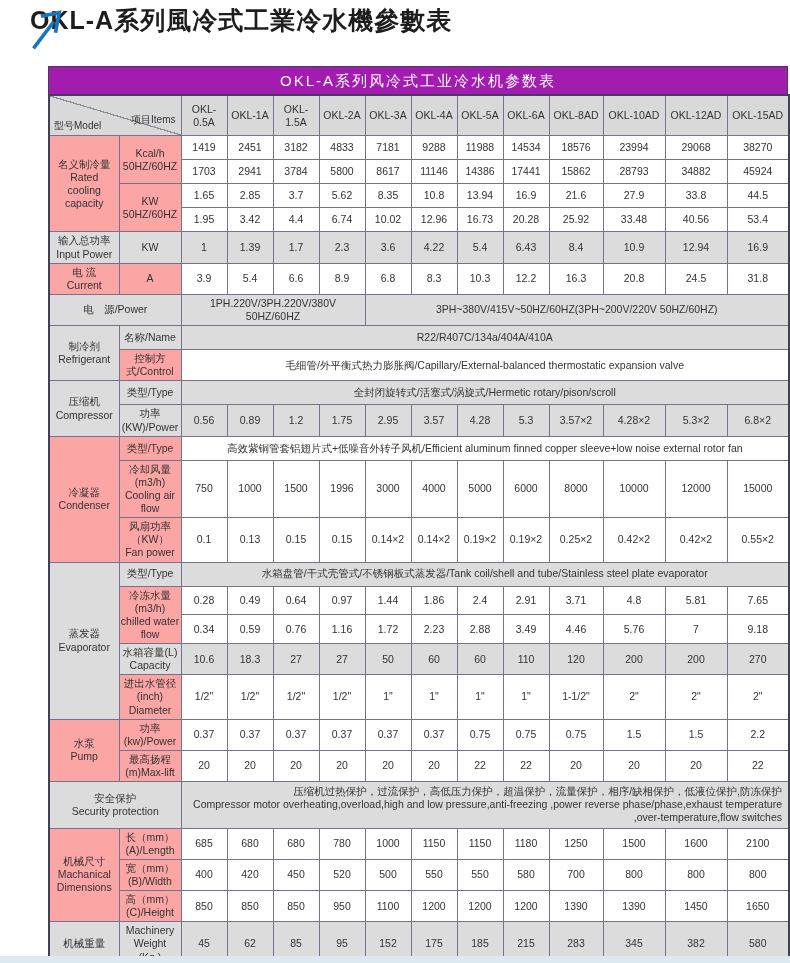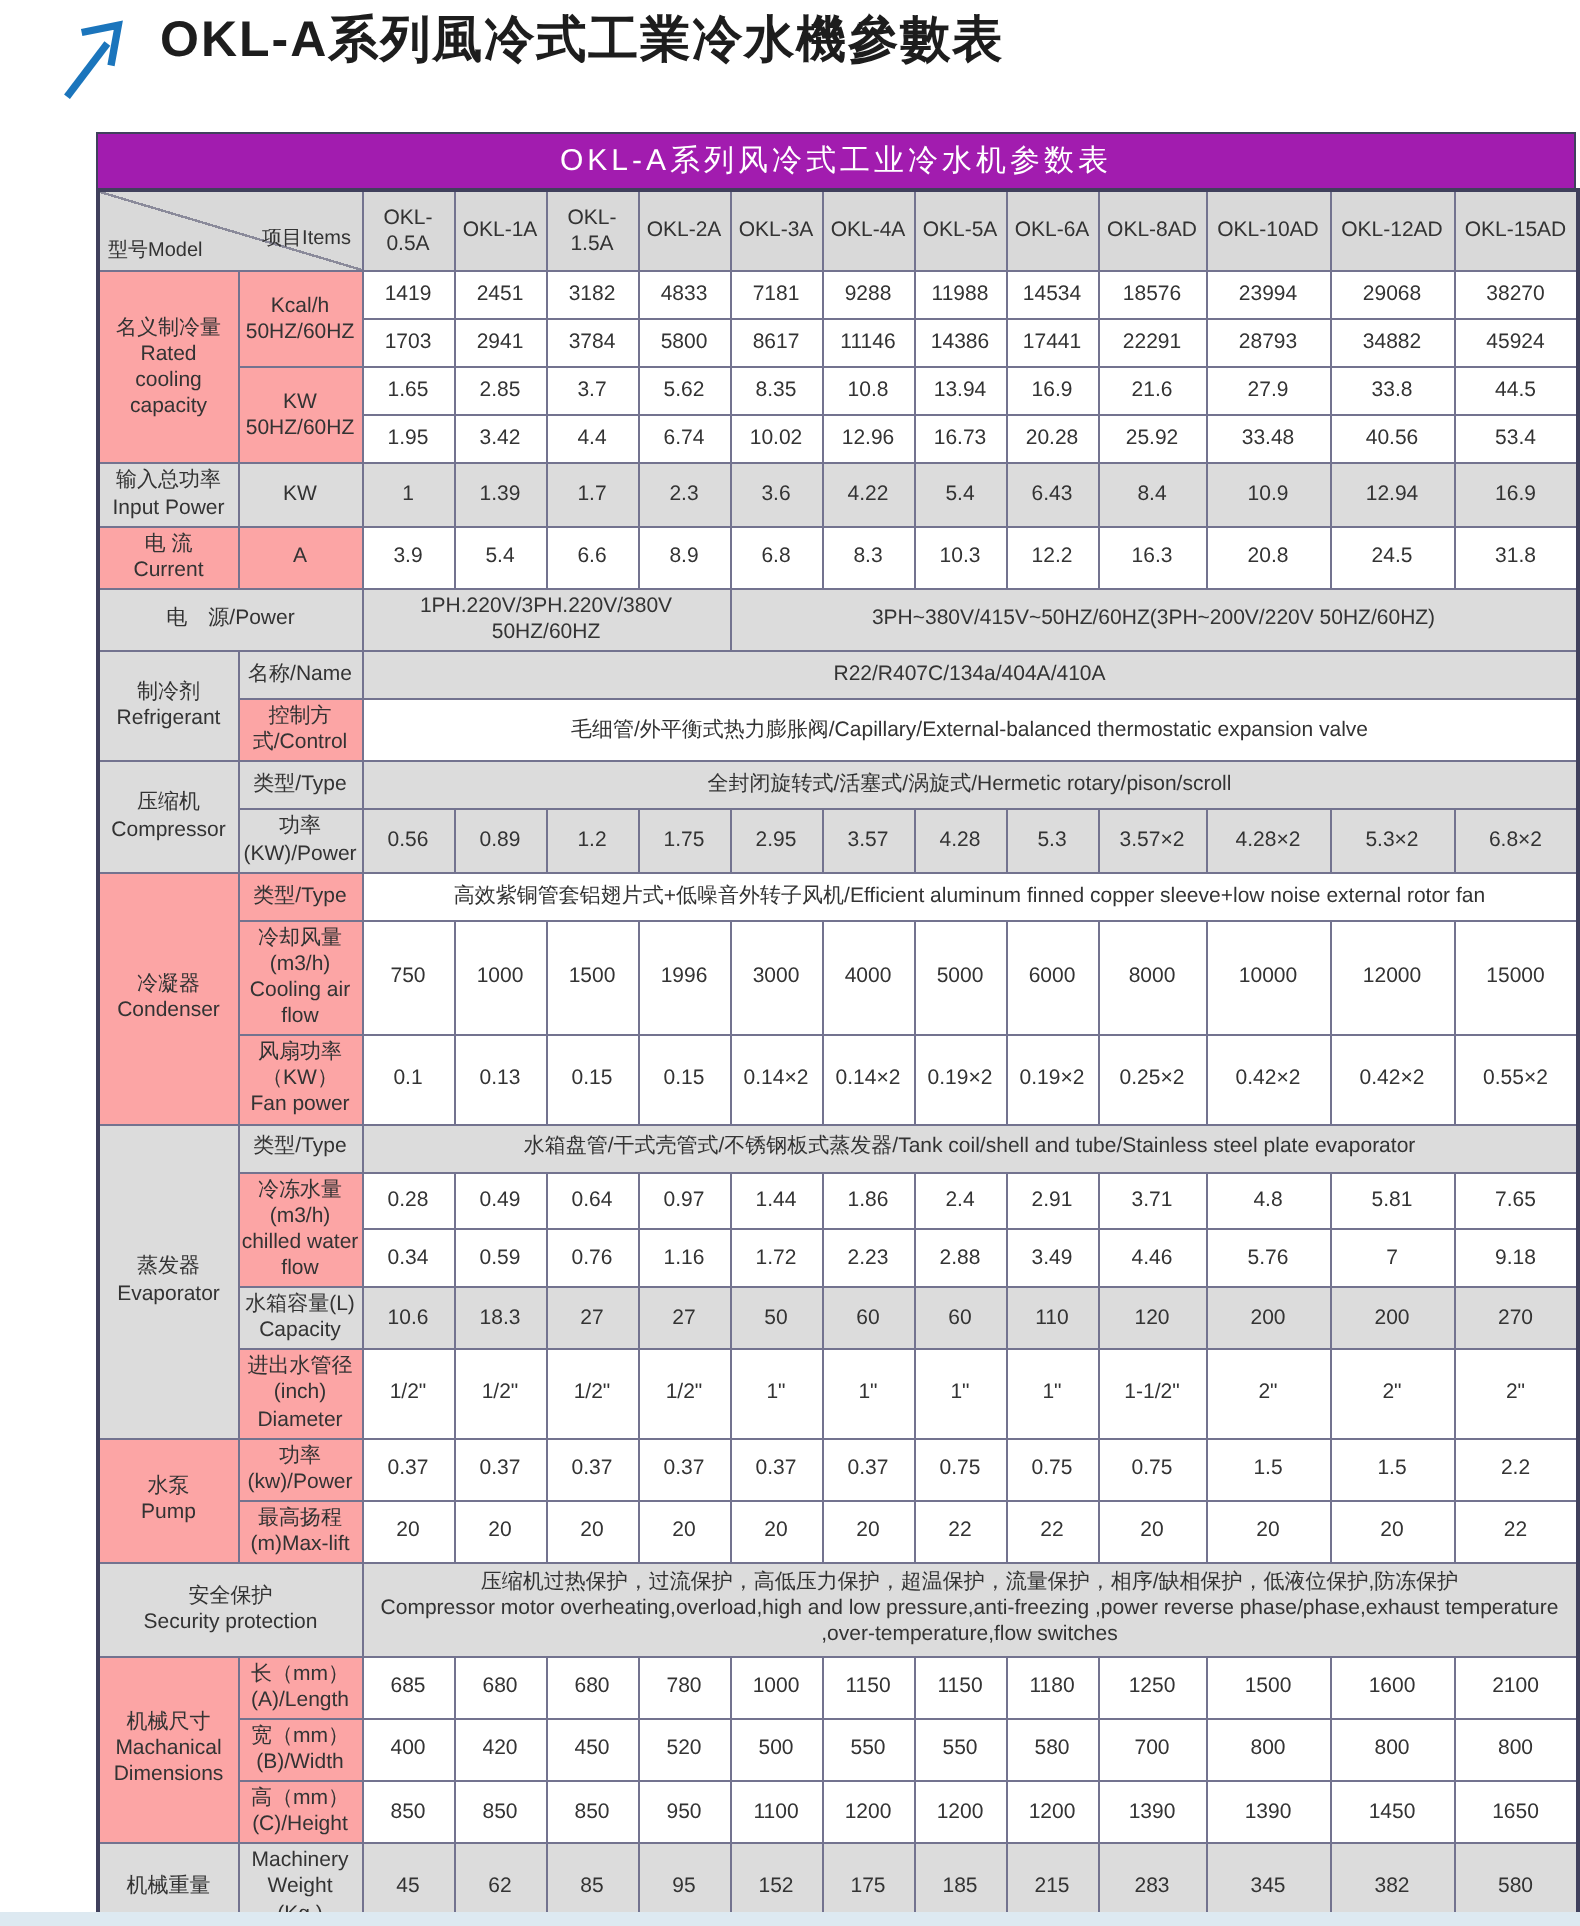--- a/index.html
+++ b/index.html
@@ -4,42 +4,42 @@
 <style>
   html,body{margin:0;padding:0;}
   body{
     width:790px;height:963px;background:#ffffff;position:relative;
     font-family:"Liberation Sans","DejaVu Sans",sans-serif;color:#333;
     -webkit-font-smoothing:antialiased;overflow:hidden;
   }
   
   .page-header{position:relative;padding:6px 0 0 30px;height:56px;}
   .arrow-badge{position:absolute;left:28px;top:8px;width:44px;height:44px;}
-  .titles{margin-left:50px;}
+  .titles{}
   .title-zh{font-size:25px;font-weight:600;color:#1d1d1d;letter-spacing:1px;line-height:1.15;}
   .title-en{font-size:16.5px;font-weight:400;color:#222;margin-top:1px;}
   
   .table-wrap{width:740px;margin:4px 0 0 48px;}
   .caption-bar{
     height:27px;line-height:27px;background:#a21caf;color:#fff;text-align:center;
     font-size:15px;letter-spacing:2px;border:1px solid #40405c;border-bottom:none;
   }
   table{border-collapse:collapse;table-layout:fixed;width:740px;font-size:10.5px;}
   th,td{
     border:1px solid #73738f;text-align:center;vertical-align:middle;
     padding:2px 1px;line-height:1.25;white-space:pre-line;word-wrap:break-word;
   }
   table{border:2px solid #40405c;}
   thead th{background:#d9d9d9;height:28px;font-weight:400;font-size:10.5px;}
   td{height:19px;background:#ffffff;}
   td.cat,td.cat2,td.item{background:#fca5a5;}
   tr.shaded td{background:#dcdcdc;}
   tr.group-start td{border-top:1.6px solid #40405c;}
   td.span{padding:2px 4px;}
-  td.left{text-align:center;padding:3px 6px;}
+  td.left{text-align:right;padding:3px 6px;}
   
   th.diag{
     position:relative;padding:0;
     background:
       linear-gradient(to top right,
         rgba(0,0,0,0) calc(50% - 0.6px), #8a8a9a calc(50% - 0.6px),
         #8a8a9a calc(50% + 0.6px), rgba(0,0,0,0) calc(50% + 0.6px)),
       #d9d9d9;
   }
   th.diag .corner-model{position:absolute;left:4px;bottom:3px;font-size:10px;}
@@ -121,21 +121,21 @@
         </tr>
         <tr>
           <td class="v">1703</td>
           <td class="v">2941</td>
           <td class="v">3784</td>
           <td class="v">5800</td>
           <td class="v">8617</td>
           <td class="v">11146</td>
           <td class="v">14386</td>
           <td class="v">17441</td>
-          <td class="v">22291</td>
+          <td class="v">15862</td>
           <td class="v">28793</td>
           <td class="v">34882</td>
           <td class="v">45924</td>
         </tr>
         <tr>
           <td rowspan="2" class="item">KW
 50HZ/60HZ</td>
           <td class="v">1.65</td>
           <td class="v">2.85</td>
           <td class="v">3.7</td>

